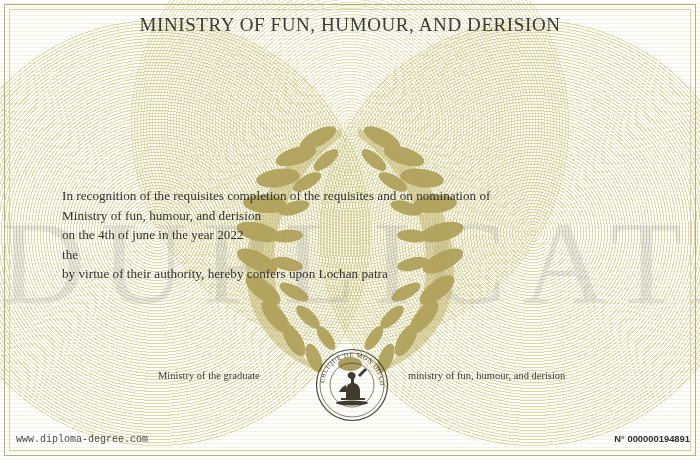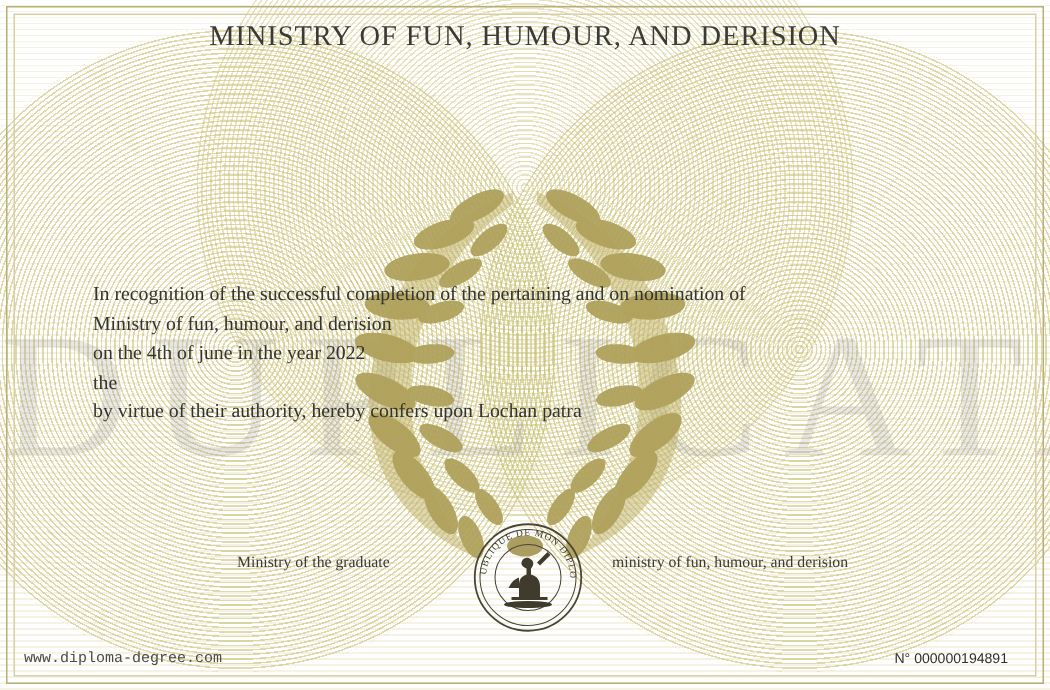--- a/index.html
+++ b/index.html
@@ -167,25 +167,26 @@
   #footer-left {
     position: absolute;
     left: 16px;
     top: 434px;
     font-family: Liberation Mono, monospace;
     font-size: 10px;
     color: #4a4a46;
   }
   #footer-right {
     position: absolute;
-    right: 28px;
+    right: 10px;
     top: 433px;
     font-family: "Liberation Sans", sans-serif;
     font-size: 9.4px;
     color: #2f2f2b;
+    font-weight: bold;
   }
 </style>
 </head>
 <body>
 
 <div id="cert">
 
   <div id="texture"></div>
   <div class="rosette" id="rosette-left"></div>
   <div class="rosette" id="rosette-right"></div>
@@ -246,21 +247,21 @@
       <ellipse cx="128" cy="252" rx="12" ry="7"></ellipse>
     </g>
   </svg>
 
   <div id="frame-outer"></div>
   <div id="frame-inner"></div>
 
   <div id="title">MINISTRY OF FUN, HUMOUR, AND DERISION</div>
 
   <div id="body-block">
-    <div class="line">In recognition of the successful completion of the pertaining and on nomination of</div>
+    <div class="line">In recognition of the requisites completion of the requisites and on nomination of</div>
     <div class="line">Ministry of fun, humour, and derision</div>
     <div class="line">on the 4th of june in the year 2022</div>
     <div class="line">the</div>
     <div class="line">by virtue of their authority, hereby confers upon Lochan patra</div>
   </div>
 
 
   <div id="sig-left">Ministry of the graduate</div>
   <div id="sig-right">ministry of fun, humour, and derision</div>
 

